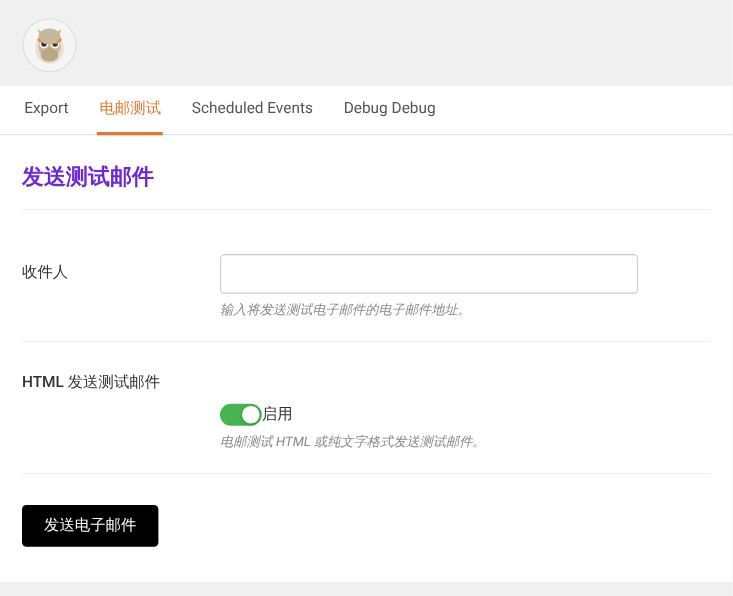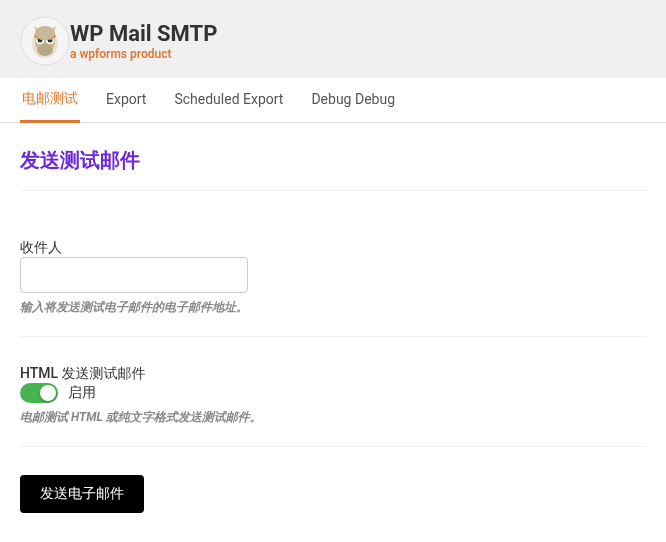--- a/index.html
+++ b/index.html
@@ -76,21 +76,20 @@
       color: #6d28d9;
       margin-bottom: 20px;
       padding-bottom: 16px;
       border-bottom: 1px solid #eee;
     }
     .form-row {
       display: flex;
       align-items: flex-start;
       padding: 20px 0;
       border-bottom: 1px solid #f0f0f0;
-      flex-direction: column;
     }
     .form-label {
       width: 180px;
       flex-shrink: 0;
       font-size: 14px;
       color: #333;
       font-weight: 500;
       padding-top: 8px;
     }
     .form-field {
@@ -106,27 +105,27 @@
       font-size: 14px;
       color: #333;
       outline: none;
       background: #fff;
     }
     .form-hint {
       margin-top: 6px;
       font-size: 12px;
       color: #888;
       font-style: italic;
-      font-weight: bold;
     }
     .toggle-row {
       display: flex;
       align-items: center;
-      gap: 10px;
+      gap: 0;
       margin-bottom: 6px;
+      margin-top: 36px;
     }
     .toggle-switch {
       width: 38px;
       height: 20px;
       background: #46b450;
       border-radius: 10px;
       position: relative;
       cursor: pointer;
       flex-shrink: 0;
     }
@@ -190,32 +189,26 @@
       <polygon points="17,18 14,10 21,16" fill="#c8b89a"></polygon>
       <polygon points="33,18 36,10 29,16" fill="#c8b89a"></polygon>
 
       <ellipse cx="25" cy="34" rx="8" ry="6" fill="#b8a888"></ellipse>
 
       <ellipse cx="25" cy="20" rx="11" ry="4" fill="#e27730" opacity="0.85"></ellipse>
 
       <ellipse cx="25" cy="17" rx="10" ry="7" fill="#c8b89a"></ellipse>
     </svg>
 
-    <div class="logo-text">
-      <span class="logo-title">WP Mail SMTP</span>
-      <span class="logo-subtitle">
-        <span>a </span><span style="color:#e27730;font-weight:600;">wpforms</span><span> product</span>
-      </span>
-    </div>
   </div>
 
   <div class="nav-tabs">
+    <a class="nav-tab">Export</a>
     <a class="nav-tab active">电邮测试</a>
-    <a class="nav-tab">Export</a>
-    <a class="nav-tab">Scheduled Export</a>
+    <a class="nav-tab">Scheduled Events</a>
     <a class="nav-tab">Debug Debug</a>
   </div>
 
   <div class="content-area">
     <h2 class="section-title">发送测试邮件</h2>
 
     
     <div class="form-row">
       <div class="form-label">收件人</div>
       <div class="form-field">

